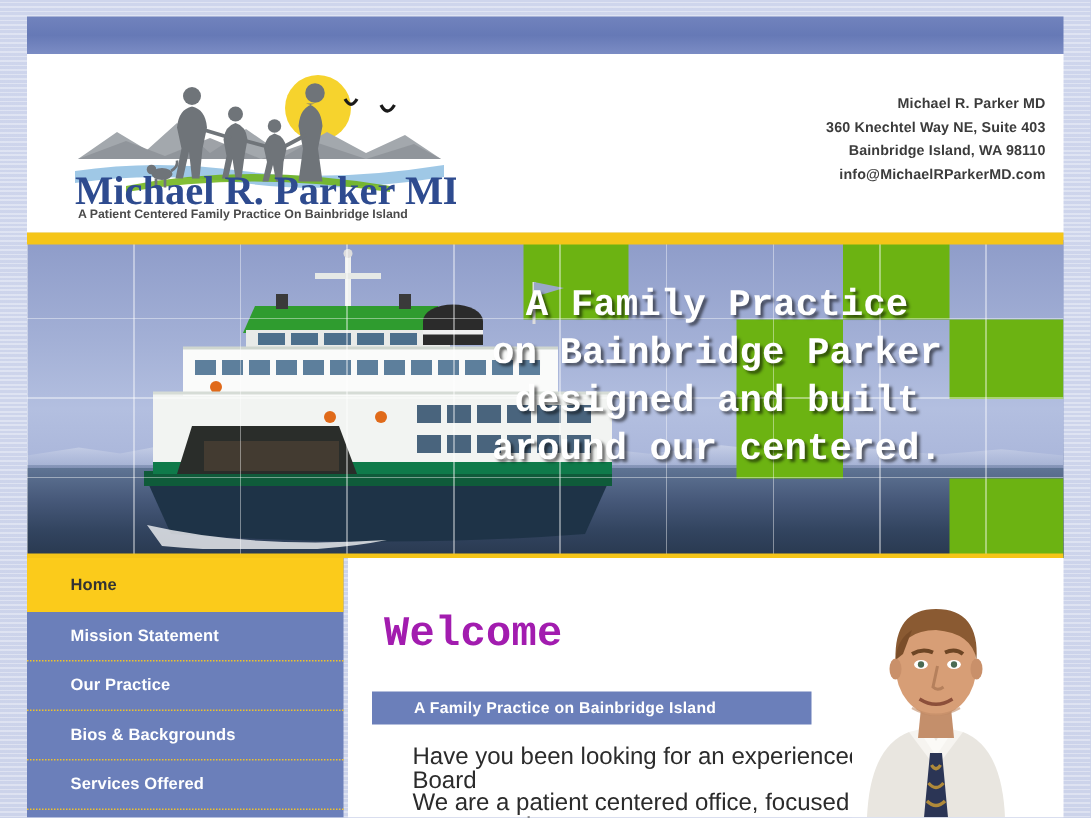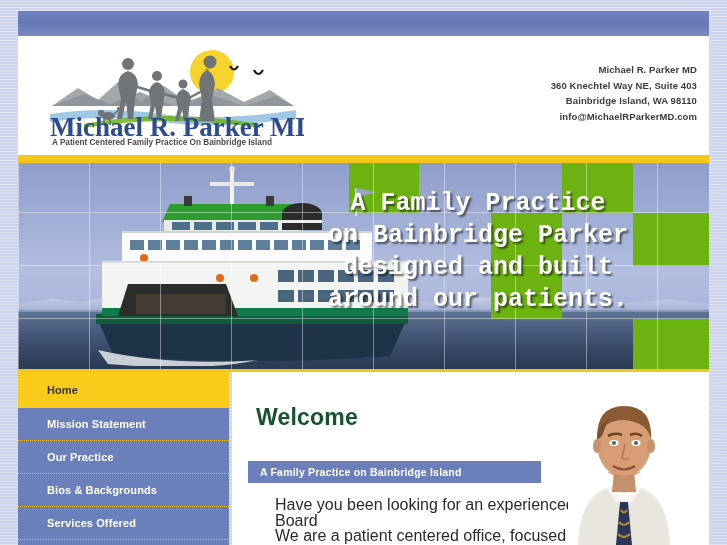--- a/index.html
+++ b/index.html
@@ -165,34 +165,34 @@
   }
   .content {
     position: absolute;
     left: 214px; top: 0;
     width: 477px; height: 173px;
     background: #ffffff;
   }
   .welcome {
     position: absolute;
     left: 24px; top: 17px;
-    font-family: Liberation Sans, sans-serif;
+    font-family: Liberation Mono, monospace;
     font-weight: bold;
-    font-size: 23px;
-    color: #14532d;
+    font-size: 28px;
+    color: #a21caf;
     letter-spacing: .2px;
   }
   .subbar {
     position: absolute;
     left: 16px; top: 89px;
     width: 293px; height: 22px;
     background: #6b7fba;
     display: flex;
     align-items: center;
-    padding-left: 12px;
+    padding-left: 28px;
     box-sizing: border-box;
     color: #ffffff;
     font-size: 10.5px;
     font-weight: bold;
     letter-spacing: .2px;
   }
   .bodytext {
     position: absolute;
     left: 43px; top: 125px;
     width: 310px;
@@ -361,21 +361,21 @@
       <path d="M44 66 L294 66" stroke="#cfd6cf" stroke-width="2"></path>
       <path d="M24 96 L330 96" stroke="#d6dcd6" stroke-width="2"></path>
     </svg>
 
     <div class="gridlines"></div>
 
     <div class="hero-text">
       <div>A Family Practice</div>
       <div>on Bainbridge Parker</div>
       <div>designed and built</div>
-      <div>around our patients.</div>
+      <div>around our centered.</div>
     </div>
 
     <div class="hero-rule-top"></div>
     <div class="hero-rule-bot"></div>
   </div>
 
   <div class="lower">
 
     <nav class="sidebar">
       <div class="navitem active">

